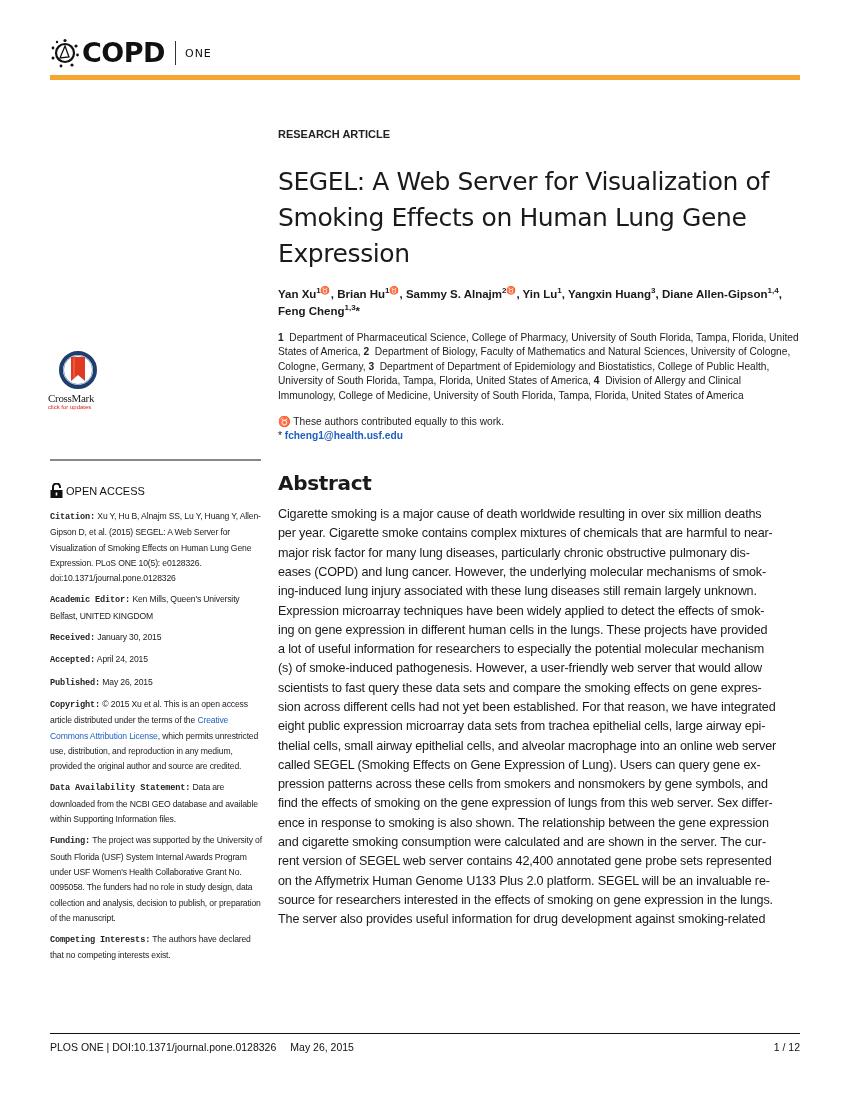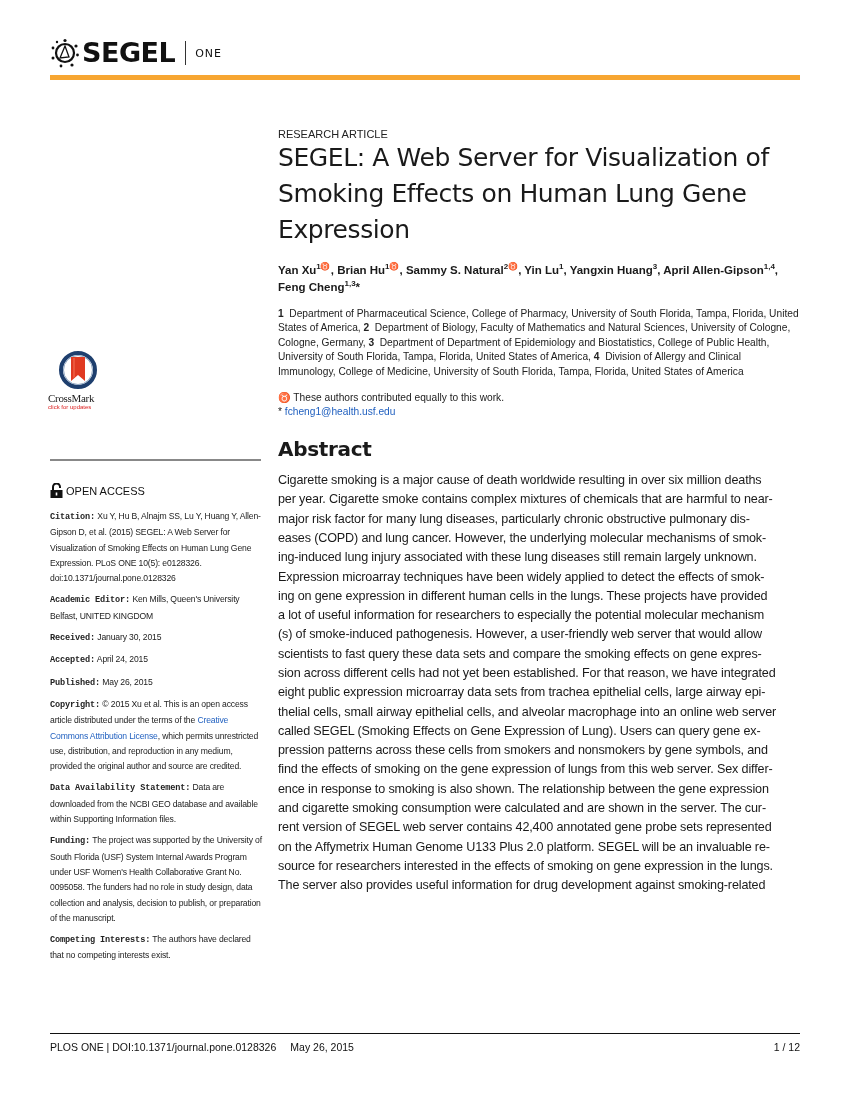--- a/index.html
+++ b/index.html
@@ -9,29 +9,29 @@
     
     .logo-wrap { position: absolute; left: 50px; top: 38px; height: 30px; display: flex; align-items: center; }
     .logo-icon { width: 30px; height: 30px; }
     .logo-plos { font-family: "DejaVu Sans", sans-serif; font-weight: bold; font-size: 27px; letter-spacing: -0.5px; color: #111; margin-left: 2px; line-height: 30px; }
     .logo-sep { width: 1px; height: 24px; background: #333; margin: 0 9px 0 10px; }
     .logo-one { font-family: "DejaVu Sans", sans-serif; font-size: 11px; letter-spacing: 1px; color: #111; }
     .orange-bar { position: absolute; left: 50px; top: 75px; width: 750px; height: 5px; background: #f7a631; }
 
     
     .main { position: absolute; left: 278px; top: 128px; width: 522px; }
-    .article-type { font-size: 11px; color: #222; letter-spacing: 0px; margin-bottom: 0; }
+    .article-type { font-size: 11px; color: #222; letter-spacing: 0px; margin-bottom: 24px; font-weight: bold; }
     .title { font-family: "DejaVu Sans", sans-serif; font-size: 25px; line-height: 36px; color: #1a1a1a; letter-spacing: -0.4px; font-weight: normal; }
     .authors { font-size: 11.5px; font-weight: bold; line-height: 17px; margin-top: 14px; color: #1a1a1a; }
     .authors sup { font-size: 8px; line-height: 0; }
     .affils { font-size: 10.2px; line-height: 14.4px; margin-top: 11px; color: #222; }
     .affils b { font-weight: bold; }
     .notes { font-size: 10.2px; line-height: 14px; margin-top: 12px; color: #222; }
-    .notes .link { color: #1f5fbf; }
-    .abstract-head { font-family: "DejaVu Sans", sans-serif; font-size: 20px; margin-top: 18px; color: #1a1a1a; letter-spacing: -0.3px; }
+    .notes .link { color: #1f5fbf; font-weight: bold; }
+    .abstract-head { font-family: "DejaVu Sans", sans-serif; font-size: 20px; margin-top: 28px; color: #1a1a1a; letter-spacing: -0.3px; }
     .abstract-body { font-size: 12.6px; line-height: 19.3px; margin-top: 10px; color: #1a1a1a; letter-spacing: -0.15px; }
     .abstract-body span { display: block; white-space: nowrap; }
 
     
     .crossmark { position: absolute; left: 48px; top: 350px; width: 60px; text-align: left; }
     .crossmark svg { display: block; margin: 0 auto; }
     .cm-text { font-family: "Liberation Serif", serif; font-size: 11px; color: #222; margin-top: 2px; letter-spacing: -0.3px; }
     .cm-sub { font-size: 6px; color: #d22; margin-top: 0px; }
     .side-rule { position: absolute; left: 50px; top: 459px; width: 211px; height: 2px; background: #888; }
     .side { position: absolute; left: 50px; top: 483px; width: 212px; }
@@ -56,21 +56,21 @@
     <path d="M10 20 L15 8 L19 19 Z" fill="none" stroke="#111" stroke-width="1.3"></path>
     <circle cx="15" cy="2.5" r="1.6" fill="#111"></circle>
     <circle cx="26" cy="8" r="1.6" fill="#111"></circle>
     <circle cx="27.5" cy="17" r="1.4" fill="#111"></circle>
     <circle cx="22" cy="27" r="1.6" fill="#111"></circle>
     <circle cx="11" cy="28" r="1.4" fill="#111"></circle>
     <circle cx="3" cy="20" r="1.5" fill="#111"></circle>
     <circle cx="3" cy="10" r="1.4" fill="#111"></circle>
     <circle cx="7" cy="4" r="1.2" fill="#111"></circle>
   </svg>
-  <span class="logo-plos">SEGEL</span>
+  <span class="logo-plos">COPD</span>
   <span class="logo-sep"></span>
   <span class="logo-one">ONE</span>
 </div>
 <div class="orange-bar"></div>
 
 <div class="crossmark">
   <svg width="40" height="40" viewBox="0 0 40 40">
     <circle cx="20" cy="20" r="17" fill="#fff" stroke="#1e3f6e" stroke-width="4"></circle>
     <circle cx="20" cy="20" r="14.5" fill="none" stroke="#8fa7c3" stroke-width="1"></circle>
     <path d="M13 7 L27 7 L27 31 L20 25 L13 31 Z" fill="#e03a22"></path>
@@ -115,24 +115,24 @@
   <div class="article-type">RESEARCH ARTICLE</div>
   <h1 class="title">
     <span style="display:block">SEGEL: A Web Server for Visualization of</span>
     <span style="display:block">Smoking Effects on Human Lung Gene</span>
     <span style="display:block">Expression</span>
   </h1>
 
   <div class="authors">
     <span>Yan Xu</span><sup>1♉</sup>,
     <span>Brian Hu</span><sup>1♉</sup>,
-    <span>Sammy S. Natural</span><sup>2♉</sup>,
+    <span>Sammy S. Alnajm</span><sup>2♉</sup>,
     <span>Yin Lu</span><sup>1</sup>,
     <span>Yangxin Huang</span><sup>3</sup>,
-    <span>April Allen-Gipson</span><sup>1,4</sup>,
+    <span>Diane Allen-Gipson</span><sup>1,4</sup>,
     <span>Feng Cheng</span><sup>1,3</sup><span>*</span>
   </div>
 
   <div class="affils">
     <b>1</b>&nbsp; <span>Department of Pharmaceutical Science, College of Pharmacy, University of South Florida, Tampa, Florida, United States of America,</span>
     <b>2</b>&nbsp; <span>Department of Biology, Faculty of Mathematics and Natural Sciences, University of Cologne, Cologne, Germany,</span>
     <b>3</b>&nbsp; <span>Department of Department of Epidemiology and Biostatistics, College of Public Health, University of South Florida, Tampa, Florida, United States of America,</span>
     <b>4</b>&nbsp; <span>Division of Allergy and Clinical Immunology, College of Medicine, University of South Florida, Tampa, Florida, United States of America</span>
   </div>
 

